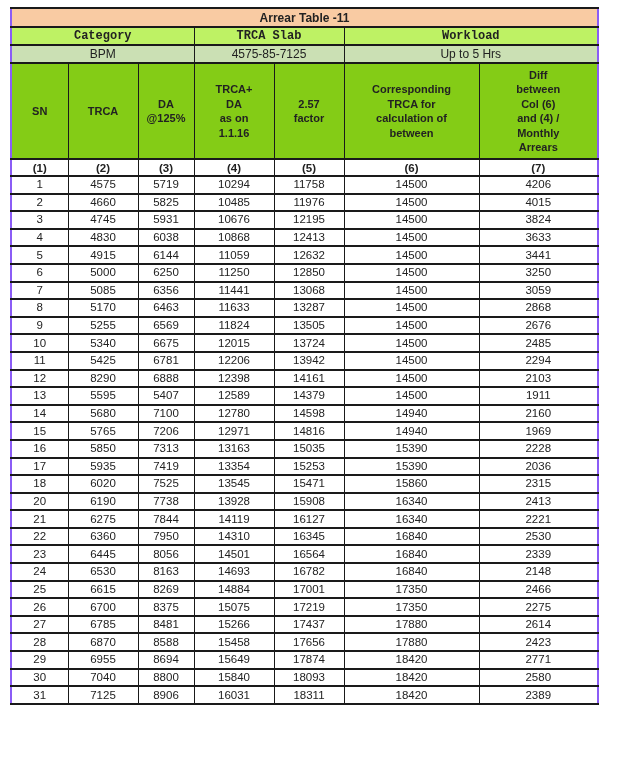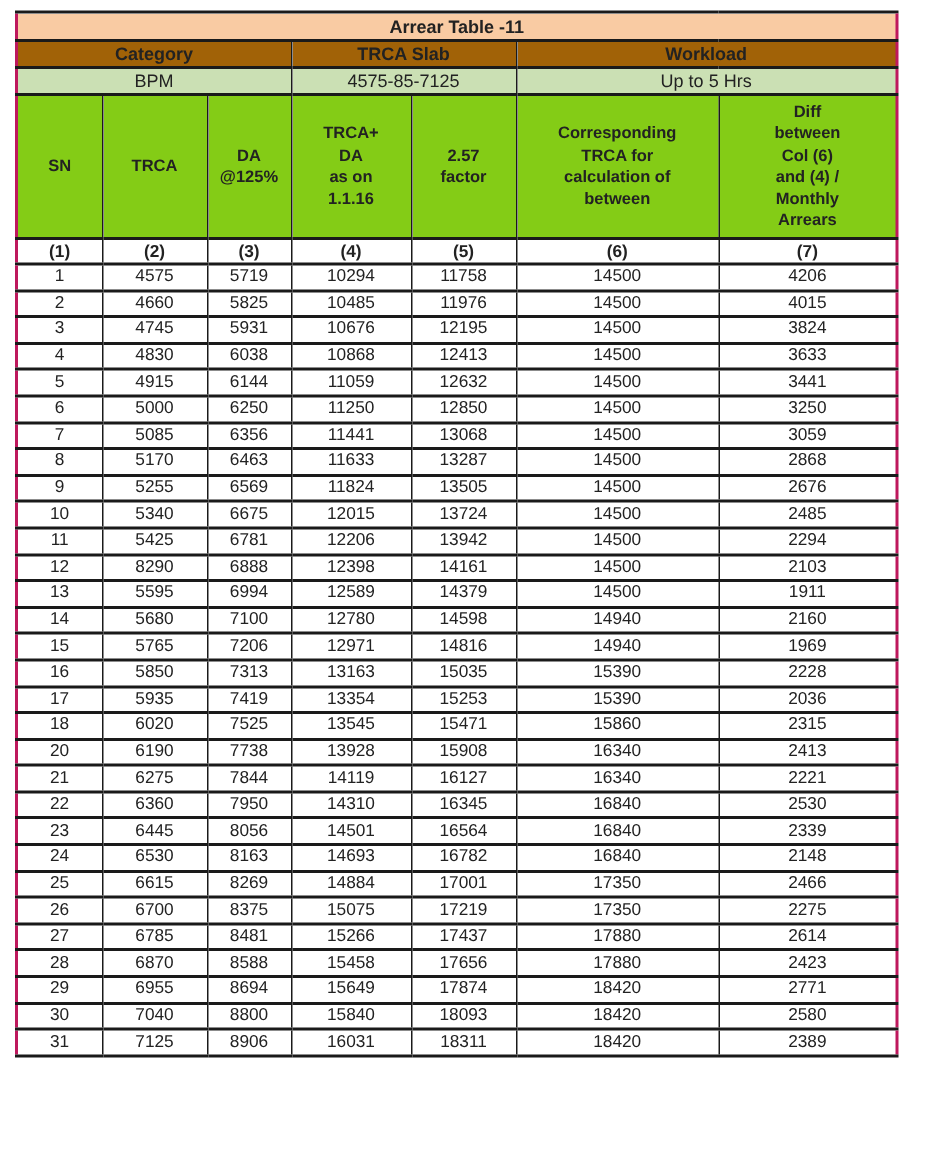--- a/index.html
+++ b/index.html
@@ -18,43 +18,44 @@
     background: #ffffff;
     overflow: hidden;
   }
   table.arrear {
     position: absolute;
     left: 10px;
     top: 7px;
     width: 587px;
     border-collapse: collapse;
     table-layout: fixed;
-    border: 2px solid #be185d;
+    border: 2px solid #8b5cf6;
   }
   table.arrear th, table.arrear td {
     border-left: 1px solid #1a1a1a;
     border-right: 1px solid #1a1a1a;
     border-top: 2px solid #1a1a1a;
     border-bottom: 2px solid #1a1a1a;
     text-align: center;
     vertical-align: middle;
     padding: 0 2px;
     overflow: hidden;
   }
   .row-title th {
     background: #f9cba3;
     font-weight: bold;
     font-size: 12px;
     height: 17px;
   }
   .row-group th {
-    background: #a16207;
+    background: #bef264;
     font-weight: bold;
     font-size: 12px;
     height: 16px;
+    font-family: Liberation Mono, monospace;
   }
   .row-sub th {
     background: #cbe0b4;
     font-weight: normal;
     font-size: 12px;
     height: 16px;
   }
   .row-cols th {
     background: #84cc16;
     font-weight: bold;
@@ -242,21 +243,21 @@
           <td>8290</td>
           <td>6888</td>
           <td>12398</td>
           <td>14161</td>
           <td>14500</td>
           <td>2103</td>
         </tr>
         <tr>
           <td>13</td>
           <td>5595</td>
-          <td>6994</td>
+          <td>5407</td>
           <td>12589</td>
           <td>14379</td>
           <td>14500</td>
           <td>1911</td>
         </tr>
         <tr>
           <td>14</td>
           <td>5680</td>
           <td>7100</td>
           <td>12780</td>

